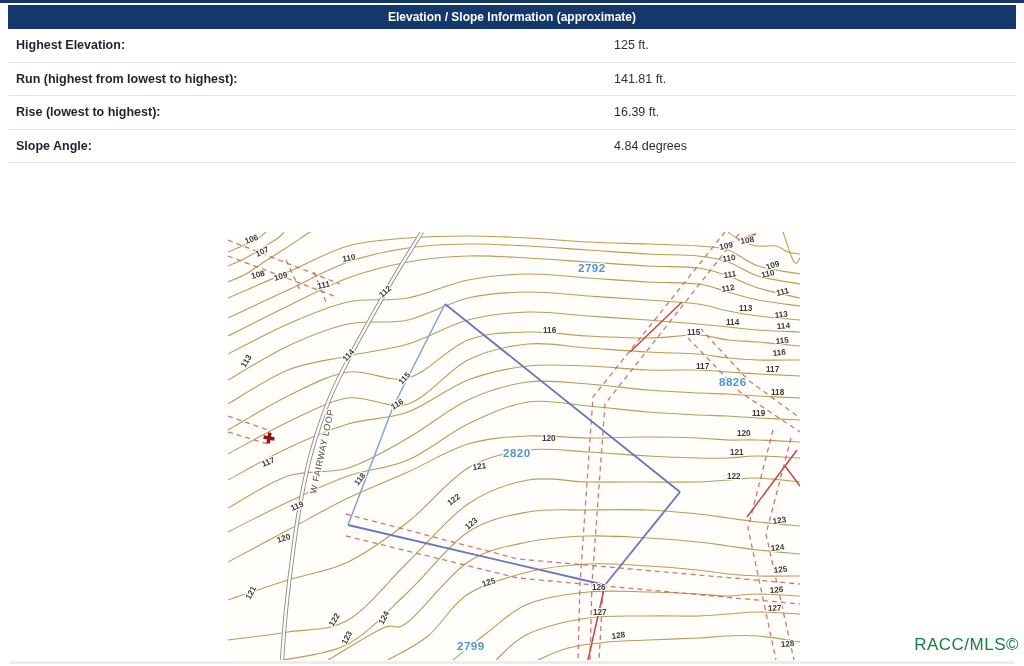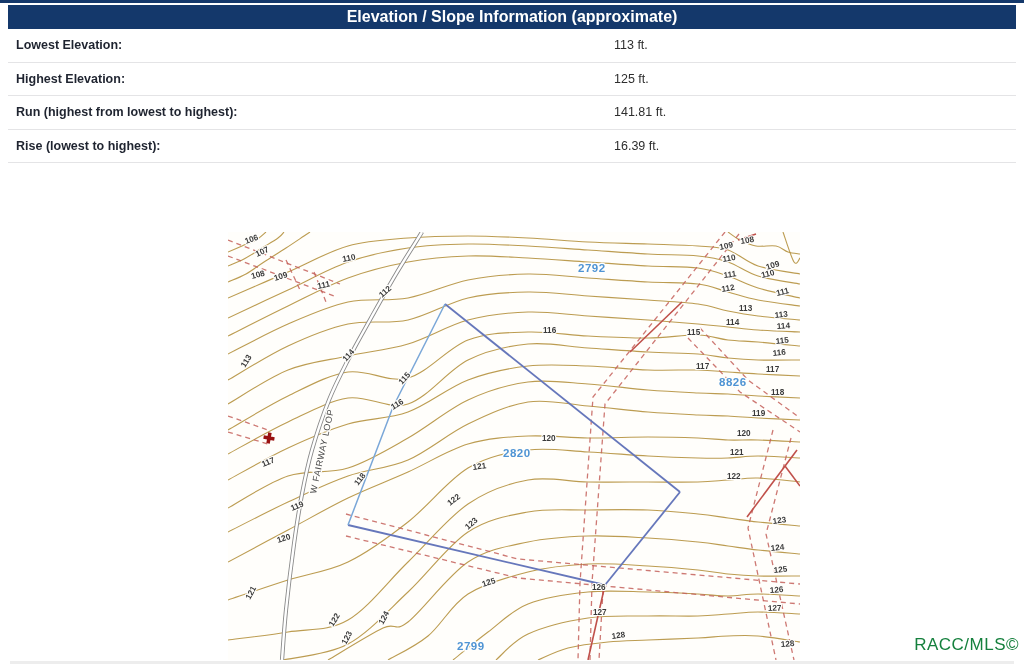--- a/index.html
+++ b/index.html
@@ -1,20 +1,20 @@
 <!DOCTYPE html>
 <html><head>
 <meta charset="utf-8">
 <style>
   html,body{margin:0;padding:0}
   body{width:1024px;height:666px;position:relative;background:#ffffff;
        font-family:"Liberation Sans",sans-serif;overflow:hidden}
   .top-strip{position:absolute;left:0;top:0;width:1024px;height:3px;background:#14386b}
   .section-header{position:absolute;left:8px;top:5px;width:1008px;height:24px;
-       background:#14386b;color:#fff;font-size:16px;font-weight:bold;
+       background:#14386b;color:#fff;font-size:12px;font-weight:bold;
        text-align:center;line-height:24px}
   .info-table{position:absolute;left:8px;top:29px;width:1008px}
   .row{position:relative;height:32.6px;line-height:32.6px;border-bottom:1px solid #e4e4e6;
        font-size:12.5px;background:#fff}
   .row .lbl{position:absolute;left:8px;font-weight:bold;color:#1f2430}
   .row .val{position:absolute;left:606px;color:#2e2e2e}
   .map-wrap{position:absolute;left:228px;top:232px;width:572px;height:428px;background:#fffefb}
   .watermark{position:absolute;right:5px;top:635px;font-size:17px;color:#15803d;letter-spacing:.5px}
   .bottom-line{position:absolute;left:10px;top:661px;width:1004px;height:3px;background:#ededed}
 </style>
@@ -22,34 +22,34 @@
 <body>
 
 <div class="top-strip"></div>
 
 <div class="section-header">
   <span>Elevation / Slope Information (approximate)</span>
 </div>
 
 <div class="info-table">
   <div class="row">
-    <span class="lbl">Lowest Elevation:</span>
-    <span class="val">113 ft.</span>
-  </div>
-  <div class="row">
     <span class="lbl">Highest Elevation:</span>
     <span class="val">125 ft.</span>
   </div>
   <div class="row">
     <span class="lbl">Run (highest from lowest to highest):</span>
     <span class="val">141.81 ft.</span>
   </div>
   <div class="row">
     <span class="lbl">Rise (lowest to highest):</span>
     <span class="val">16.39 ft.</span>
+  </div>
+  <div class="row">
+    <span class="lbl">Slope Angle:</span>
+    <span class="val">4.84 degrees</span>
   </div>
 </div>
 
 <div class="map-wrap">
   <svg id="topo-svg" width="572" height="428" viewBox="0 0 572 428" xmlns="http://www.w3.org/2000/svg">
       <path d="M0,66C10,61.666666666666664 40,48.666666666666664 60,40C80,31.333333333333336 100,19.666666666666668 120,14C140,8.333333333333332 160,7.666666666666667 180,6C200,4.333333333333333 220,4 240,4C260,4 280,5 300,6C320,7 340,9 360,10C380,11 401.6666666666667,11.333333333333334 420,12C438.3333333333333,12.666666666666666 456.6666666666667,13 470,14C483.3333333333333,15 490,14.666666666666666 500,18C510,21.333333333333332 518,30 530,34C542,38 565,40.666666666666664 572,42" fill="none" stroke="#b5913e" stroke-width="1.1" opacity="0.9"></path>
       <path d="M0,86C10,81.33333333333333 40,67.33333333333333 60,58C80,48.666666666666664 100,37 120,30C140,23 160,19 180,16C200,13 220,12.333333333333334 240,12C260,11.666666666666666 280,13 300,14C320,15 340,16.666666666666668 360,18C380,19.333333333333332 401.6666666666667,21 420,22C438.3333333333333,23 456.6666666666667,22.666666666666668 470,24C483.3333333333333,25.333333333333332 490,26.666666666666668 500,30C510,33.333333333333336 518,40.333333333333336 530,44C542,47.666666666666664 565,50.666666666666664 572,52" fill="none" stroke="#b5913e" stroke-width="1.1" opacity="0.9"></path>
       <path d="M0,104C10,99 40,83.66666666666667 60,74C80,64.33333333333333 100,53.333333333333336 120,46C140,38.666666666666664 160,33.666666666666664 180,30C200,26.333333333333332 220,24.666666666666668 240,24C260,23.333333333333332 280,25 300,26C320,27 340,28.666666666666668 360,30C380,31.333333333333332 401.6666666666667,33 420,34C438.3333333333333,35 456.6666666666667,34.333333333333336 470,36C483.3333333333333,37.666666666666664 490,40.666666666666664 500,44C510,47.333333333333336 518,52.333333333333336 530,56C542,59.666666666666664 565,64.33333333333333 572,66" fill="none" stroke="#b5913e" stroke-width="1.1" opacity="0.9"></path>
       <path d="M0,122C10,117 40,100.66666666666667 60,92C80,83.33333333333333 100,74.33333333333333 120,70C140,65.66666666666667 160,69.66666666666667 180,66C200,62.333333333333336 220,52 240,48C260,44 280,42.333333333333336 300,42C320,41.666666666666664 340,44.666666666666664 360,46C380,47.333333333333336 401.6666666666667,49 420,50C438.3333333333333,51 456.6666666666667,50.333333333333336 470,52C483.3333333333333,53.666666666666664 490,57.333333333333336 500,60C510,62.666666666666664 518,65.66666666666667 530,68C542,70.33333333333333 565,73 572,74" fill="none" stroke="#b5913e" stroke-width="1.1" opacity="0.9"></path>
       <path d="M0,148C10,142.33333333333334 40,123.33333333333333 60,114C80,104.66666666666667 100,96.33333333333333 120,92C140,87.66666666666667 160,92.33333333333333 180,88C200,83.66666666666667 220,70.66666666666667 240,66C260,61.333333333333336 280,60.333333333333336 300,60C320,59.666666666666664 340,62.666666666666664 360,64C380,65.33333333333333 401.6666666666667,66.66666666666667 420,68C438.3333333333333,69.33333333333333 456.6666666666667,70.16666666666667 470,72C483.3333333333333,73.83333333333333 490,77 500,79C510,81 518,82.5 530,84C542,85.5 565,87.33333333333333 572,88" fill="none" stroke="#b5913e" stroke-width="1.1" opacity="0.9"></path>

